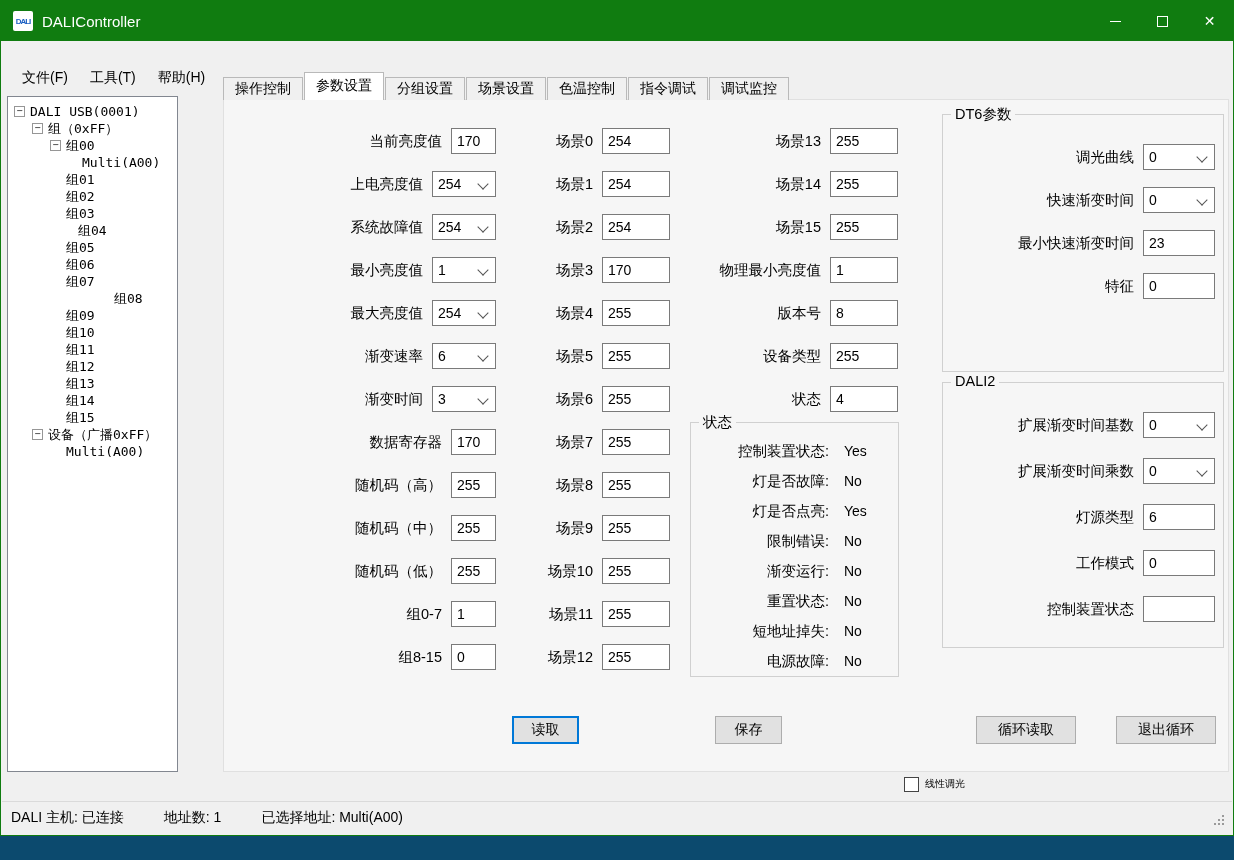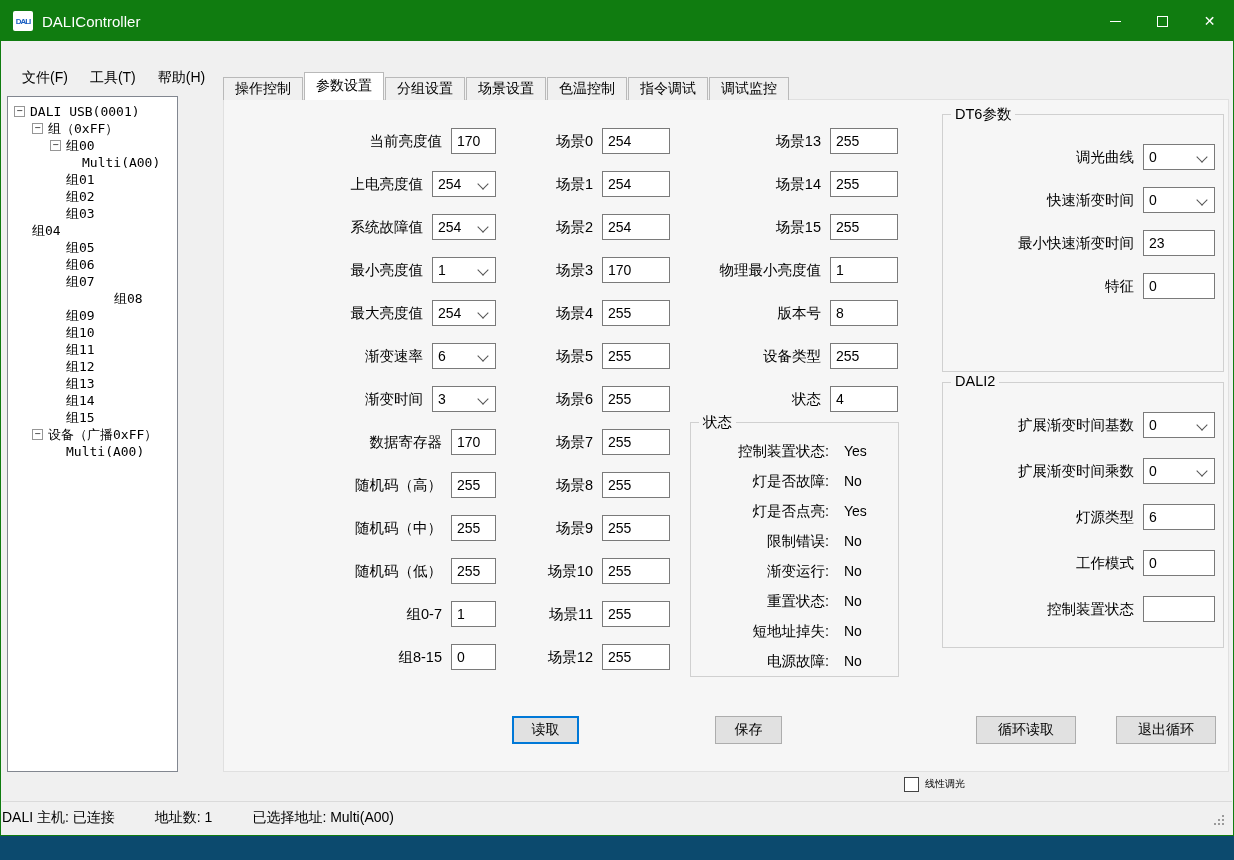--- a/index.html
+++ b/index.html
@@ -70,21 +70,21 @@
   .btn-read{left:288px;top:616px;width:67px;}
   .btn-save{left:491px;top:616px;width:67px;}
   .btn-loop{left:752px;top:616px;width:100px;}
   .btn-exit{left:892px;top:616px;width:100px;}
 
   
   .cbx-row{position:absolute;left:903px;top:776px;display:flex;align-items:flex-start;font-size:10px;}
   .cbx{width:15px;height:15px;border:1px solid #444;background:#fff;margin-right:6px;flex:none;box-sizing:border-box;}
 
   
-  .statusbar{position:absolute;left:1px;right:1px;bottom:1px;height:33px;background:#f0f0f0;border-top:1px solid #dadada;display:flex;align-items:center;font-size:14px;box-sizing:border-box;}
+  .statusbar{position:absolute;left:1px;right:1px;bottom:1px;height:33px;background:#f0f0f0;border-top:1px solid #dadada;display:flex;align-items:center;font-size:14px;padding-left:9px;box-sizing:border-box;}
   .sb-item{margin-right:40px;white-space:nowrap;}
   .grip{position:absolute;right:8px;bottom:9px;width:2px;height:2px;background:#9a9a9a;box-shadow:0 -4px #9a9a9a,0 -8px #9a9a9a,-4px 0 #9a9a9a,-8px 0 #9a9a9a,-4px -4px #9a9a9a;}
 </style>
 </head>
 <body>
 
 <div class="screen">
   <div class="window">
 
     <div class="titlebar">
@@ -144,21 +144,21 @@
         <div class="tree-item leaf" style="padding-left: 58px;">
 
           <span class="t-label">组02</span>
         </div>
 
         <div class="tree-item leaf" style="padding-left: 58px;">
 
           <span class="t-label">组03</span>
         </div>
 
-        <div class="tree-item leaf" style="padding-left: 24px;">
+        <div class="tree-item leaf" style="padding-left: 70px;">
 
           <span class="t-label">组04</span>
         </div>
 
         <div class="tree-item leaf" style="padding-left: 58px;">
 
           <span class="t-label">组05</span>
         </div>
 
         <div class="tree-item leaf" style="padding-left: 58px;">

